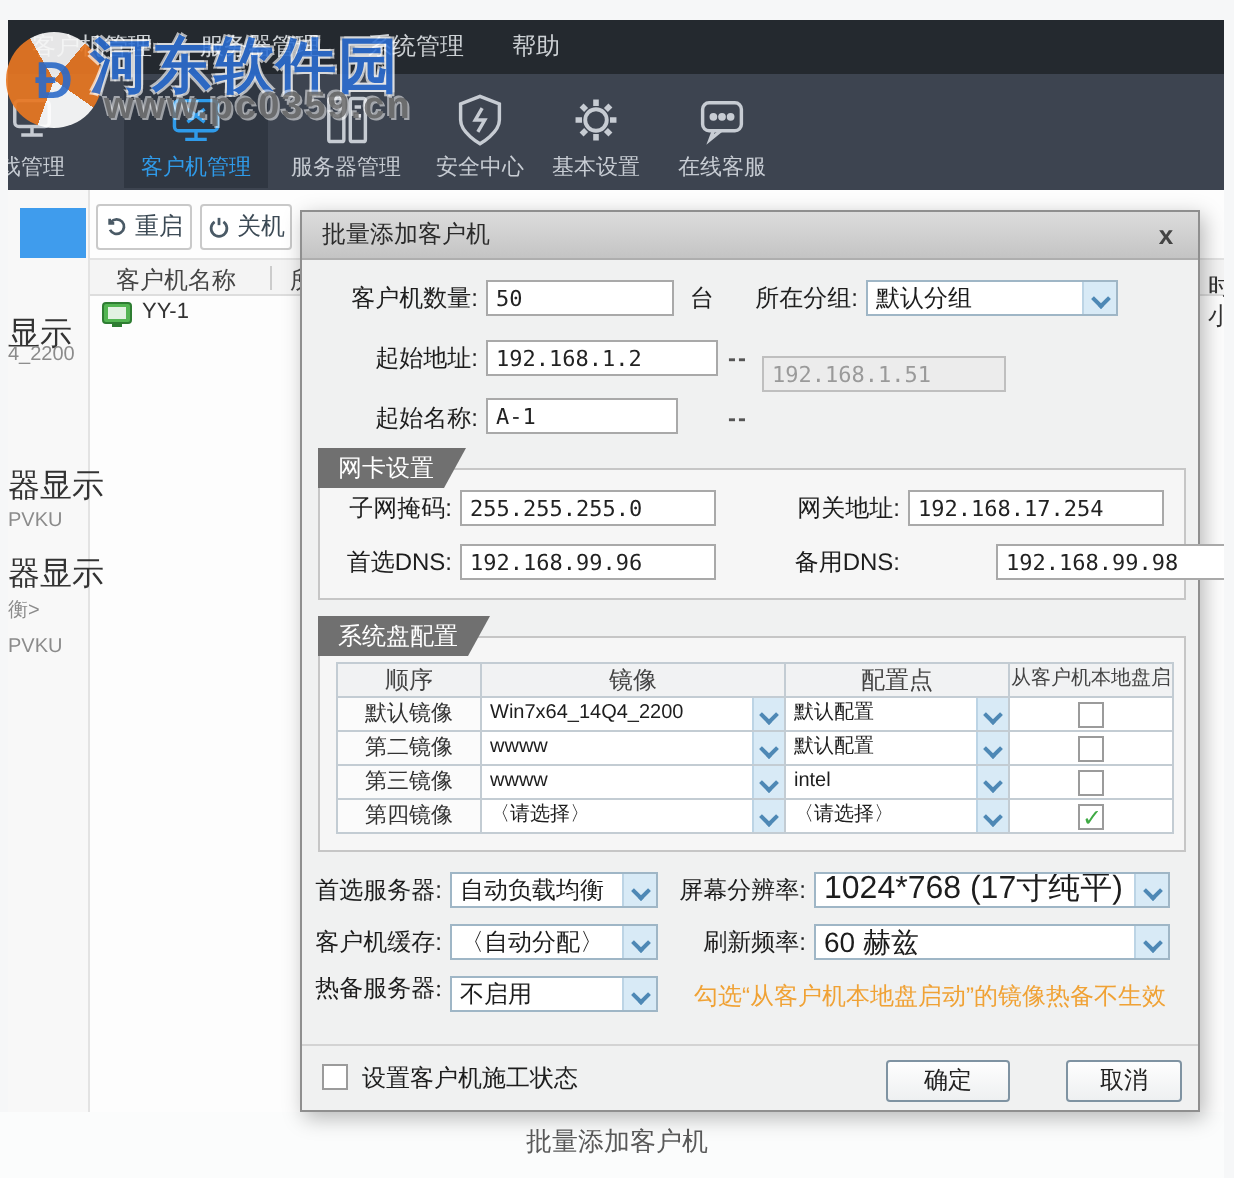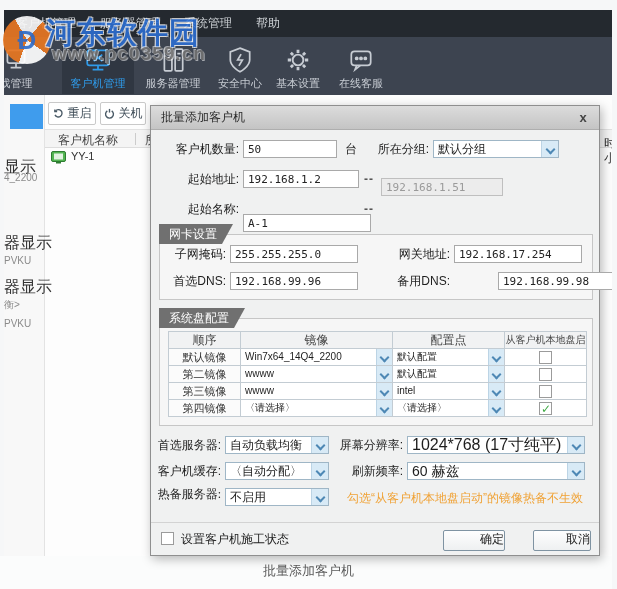--- a/index.html
+++ b/index.html
@@ -66,21 +66,21 @@
   .dcell.cmb { padding:0; display:flex; }
   .dcell.cmb .ctext { flex:1; font-size:10px; line-height:16px; padding-left:4px; white-space:nowrap; }
   .dcell.cmb .chev { width:16px; }
   .dcell.cmb .chev::after { top:5px; left:4px; }
   .dcell.chk { display:flex; align-items:center; justify-content:center; background:#fff; }
   .cb { width:13px; height:13px; border:1px solid #9b9b9b; background:#fff; position:relative; display:inline-block; }
   .cb.checked::after { content:'✓'; position:absolute; left:1px; top:-2px; font-size:12px; font-weight:bold; color:#3faa44; }
   .warn { position:absolute; color:#f0a235; font-size:12px; white-space:nowrap; }
   .foot-div { position:absolute; left:0; right:0; top:392px; border-top:1px solid #d3d3d3; }
   .btn { position:absolute; height:21px; background:linear-gradient(#fefefe,#eef0f1); border:1px solid #7f93a2;
-         border-radius:2px; font-size:12px; color:#222; text-align:right; line-height:19px; cursor:pointer;font-family:Liberation Mono, monospace; }
+         border-radius:2px; font-size:12px; color:#222; text-align:center; line-height:19px; cursor:pointer; }
 
   
   .caption-strip { position:absolute; left:0; top:556px; width:617px; height:33px; background:#fbfcfc; }
   .caption { margin-top:6px; text-align:center; font-size:13px; color:#5a5a5a; }
   .frame { position:absolute; background:#f6f7f8; z-index:60; }
 
   
   .wm { position:absolute; z-index:70; pointer-events:none; }
   .wm-logo { left:3px; top:16px; width:48px; height:48px; border-radius:50%; opacity:.92;
              background:conic-gradient(from 200deg,#e87722 0 130deg,#f7f7f7 130deg 200deg,#e87722 200deg 285deg,#ffffff 285deg 360deg);
@@ -213,21 +213,21 @@
         <span class="ctext" style="font-size:12px;">默认分组</span>
         <span class="chev"></span>
       </div>
 
       <span class="lbl" style="left:12px;top:40px;width:76px;">起始地址:</span>
       <input class="tin" style="left: 92px; top: 40px; width: 116px;" value="192.168.1.2">
       <span class="rsep" style="left:213px;top:40px;">--</span>
       <input class="tin disabled" style="left: 230px; top: 48px; width: 122px;" value="192.168.1.51">
 
       <span class="lbl" style="left:12px;top:70px;width:76px;">起始名称:</span>
-      <input class="tin" style="left: 92px; top: 84px; width: 128px;" value="A-1">
+      <input class="tin" style="left: 92px; top: 69px; width: 96px;" value="A-1">
       <span class="rsep" style="left:213px;top:70px;">--</span>
 
       <div class="section" style="top:104px;height:66px;">
         <span class="sec-tag">网卡设置</span>
         <span class="lbl" style="left:0;top:10px;width:66px;">子网掩码:</span>
         <input class="tin" style="left: 70px; top: 10px; width: 128px;" value="255.255.255.0">
         <span class="lbl" style="left:224px;top:10px;width:66px;">网关地址:</span>
         <input class="tin" style="left: 294px; top: 10px; width: 128px;" value="192.168.17.254">
         <span class="lbl" style="left:0;top:37px;width:66px;">首选DNS:</span>
         <input class="tin" style="left: 70px; top: 37px; width: 128px;" value="192.168.99.96">

